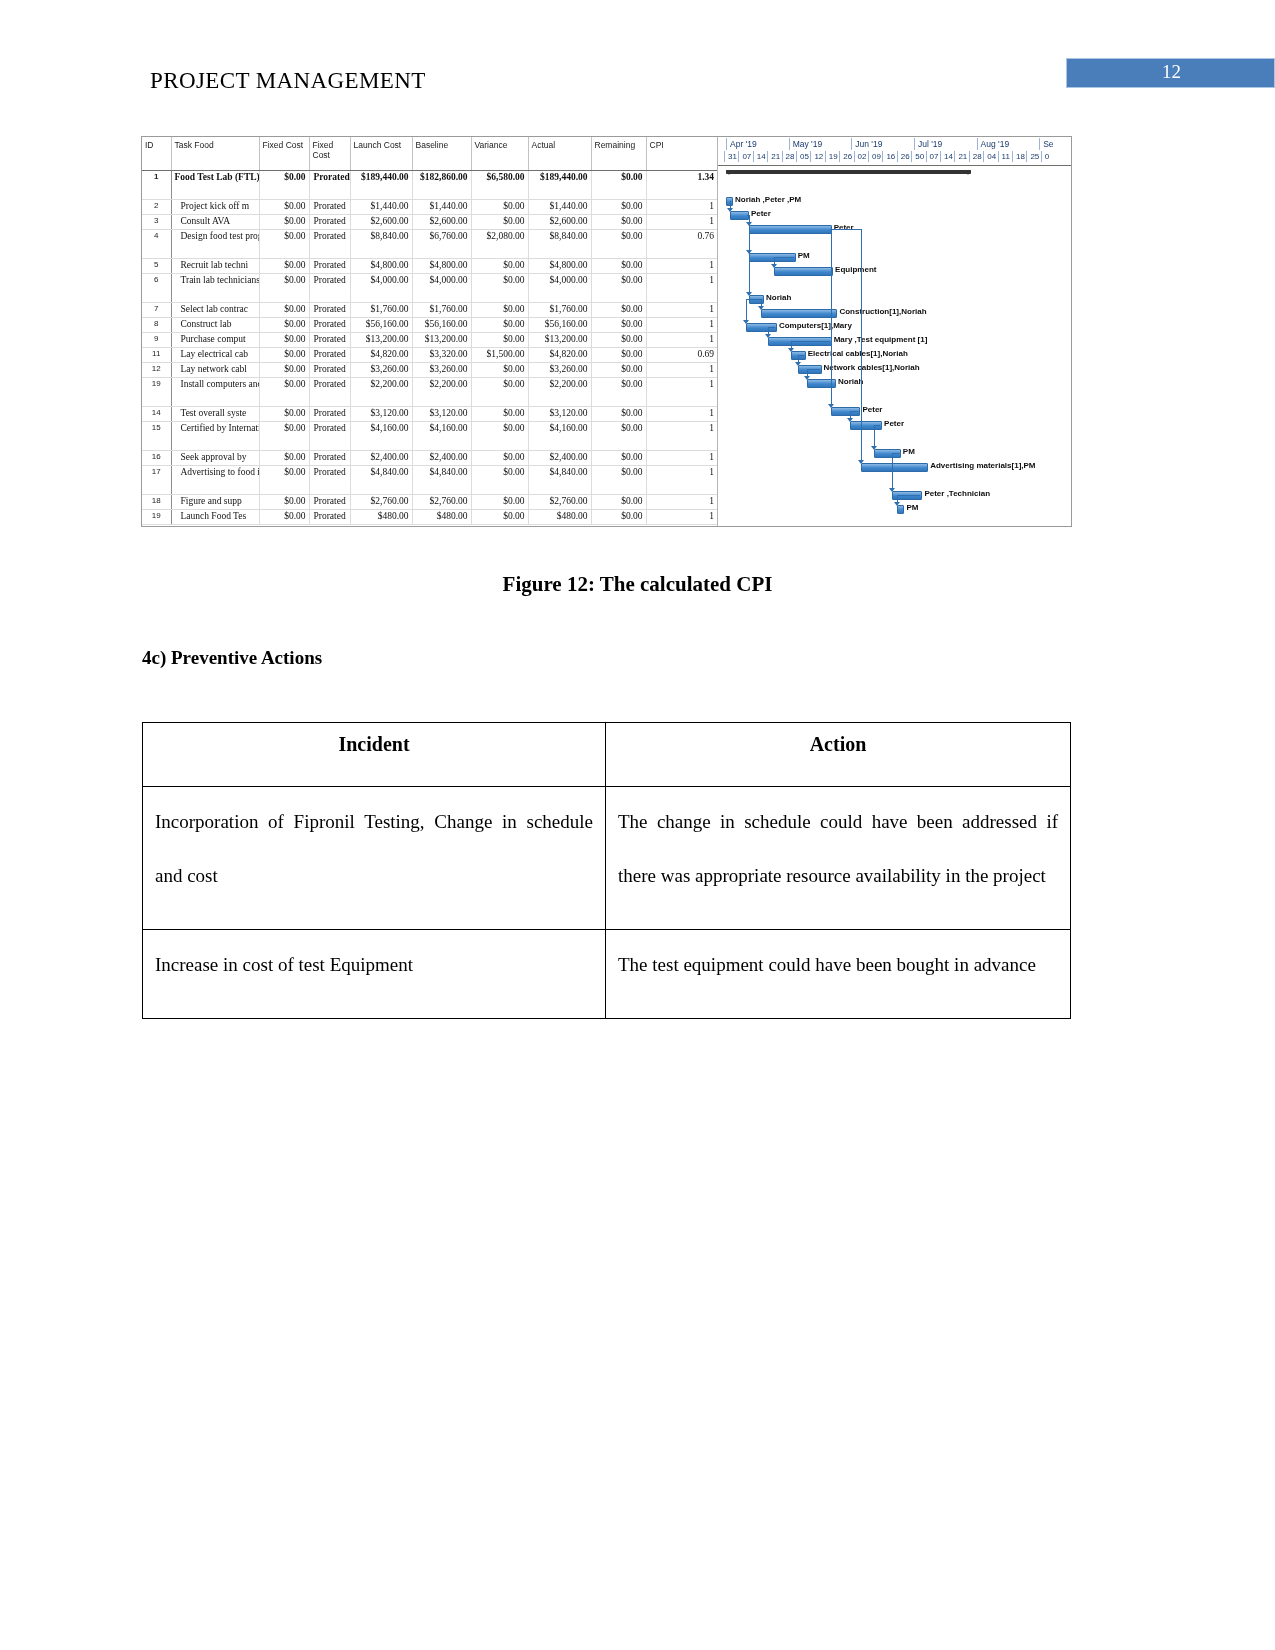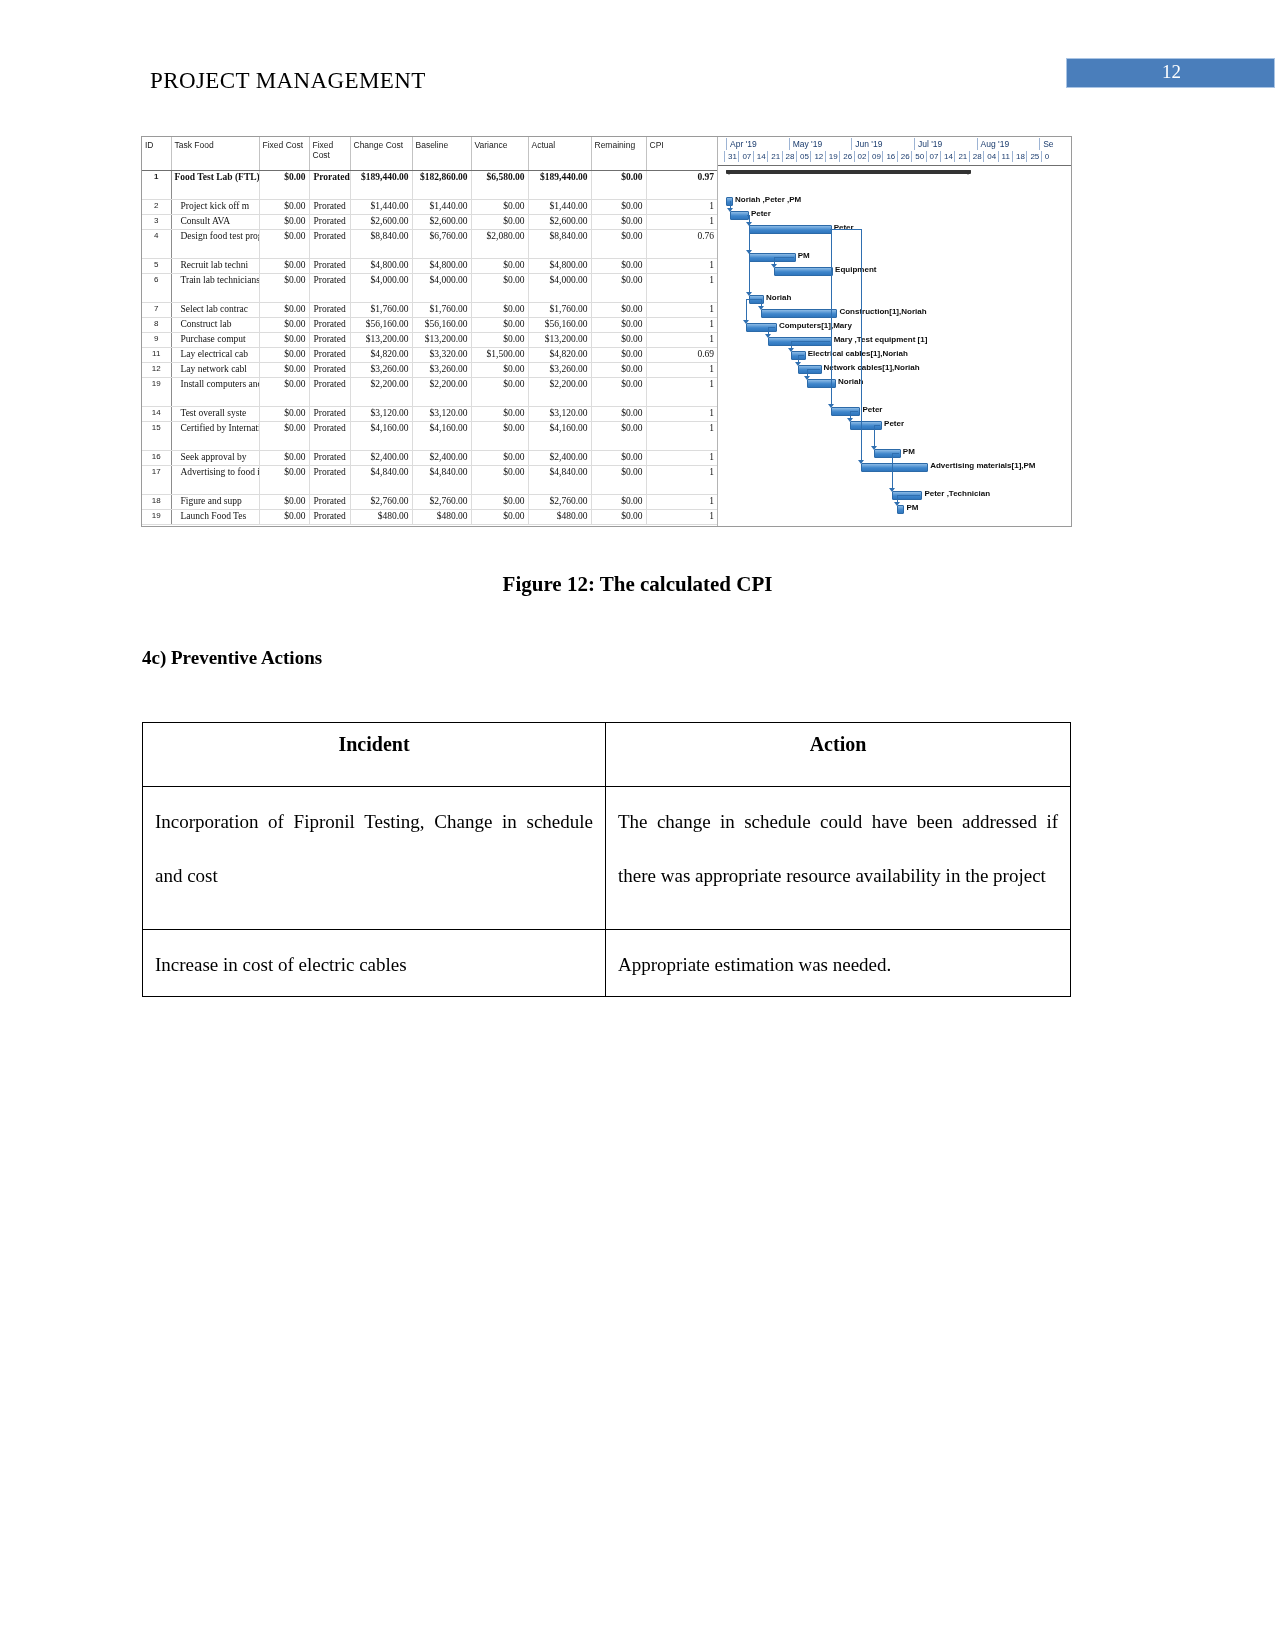--- a/index.html
+++ b/index.html
@@ -146,40 +146,40 @@
           <col class="c-act">
         <col class="c-rem">
           <col class="c-cpi">
       </colgroup>
       <thead>
         <tr>
           <th>ID</th>
           <th>Task Food</th>
           <th>Fixed Cost</th>
           <th>Fixed Cost</th>
-          <th>Change Cost</th>
+          <th>Launch Cost</th>
           <th>Baseline</th>
           <th>Variance</th>
           <th>Actual</th>
           <th>Remaining</th>
           <th>CPI</th>
         </tr>
       </thead>
       <tbody id="proj-body">
           <tr class="summary">
             <td class="id" style="height: 26px;">1</td>
             <td class="name wrapname" style="height: 26px;">Food Test Lab (FTL) Project</td>
             <td class="num" style="height: 26px;">$0.00</td>
             <td class="mid" style="height: 26px;">Prorated</td>
             <td class="num" style="height: 26px;">$189,440.00</td>
             <td class="num" style="height: 26px;">$182,860.00</td>
             <td class="num" style="height: 26px;">$6,580.00</td>
             <td class="num" style="height: 26px;">$189,440.00</td>
             <td class="num" style="height: 26px;">$0.00</td>
-            <td class="num cpi" style="height: 26px;">0.97</td>
+            <td class="num cpi" style="height: 26px;">1.34</td>
           </tr>
           <tr>
             <td class="id" style="height: 12px;">2</td>
             <td class="name" style="height: 12px;">Project kick off m</td>
             <td class="num" style="height: 12px;">$0.00</td>
             <td class="mid" style="height: 12px;">Prorated</td>
             <td class="num" style="height: 12px;">$1,440.00</td>
             <td class="num" style="height: 12px;">$1,440.00</td>
             <td class="num" style="height: 12px;">$0.00</td>
             <td class="num" style="height: 12px;">$1,440.00</td>
@@ -558,18 +558,18 @@
     <tr>
       <th>Incident</th>
       <th>Action</th>
     </tr>
   </thead>
   <tbody id="pa-body">
       <tr>
         <td>Incorporation of Fipronil Testing, Change in schedule and cost</td>
         <td>The change in schedule could have been addressed if there was appropriate resource availability in the project</td>
       </tr>
-      <tr class="short">
-        <td class="nowrapline">Increase in cost of electric cables</td>
-        <td class="nowrapline">Appropriate estimation was needed.</td>
+      <tr>
+        <td class="nowrapline">Increase in cost of test Equipment</td>
+        <td>The test equipment could have been bought in advance</td>
       </tr>
     </tbody>
 </table>
 
 </body></html>

